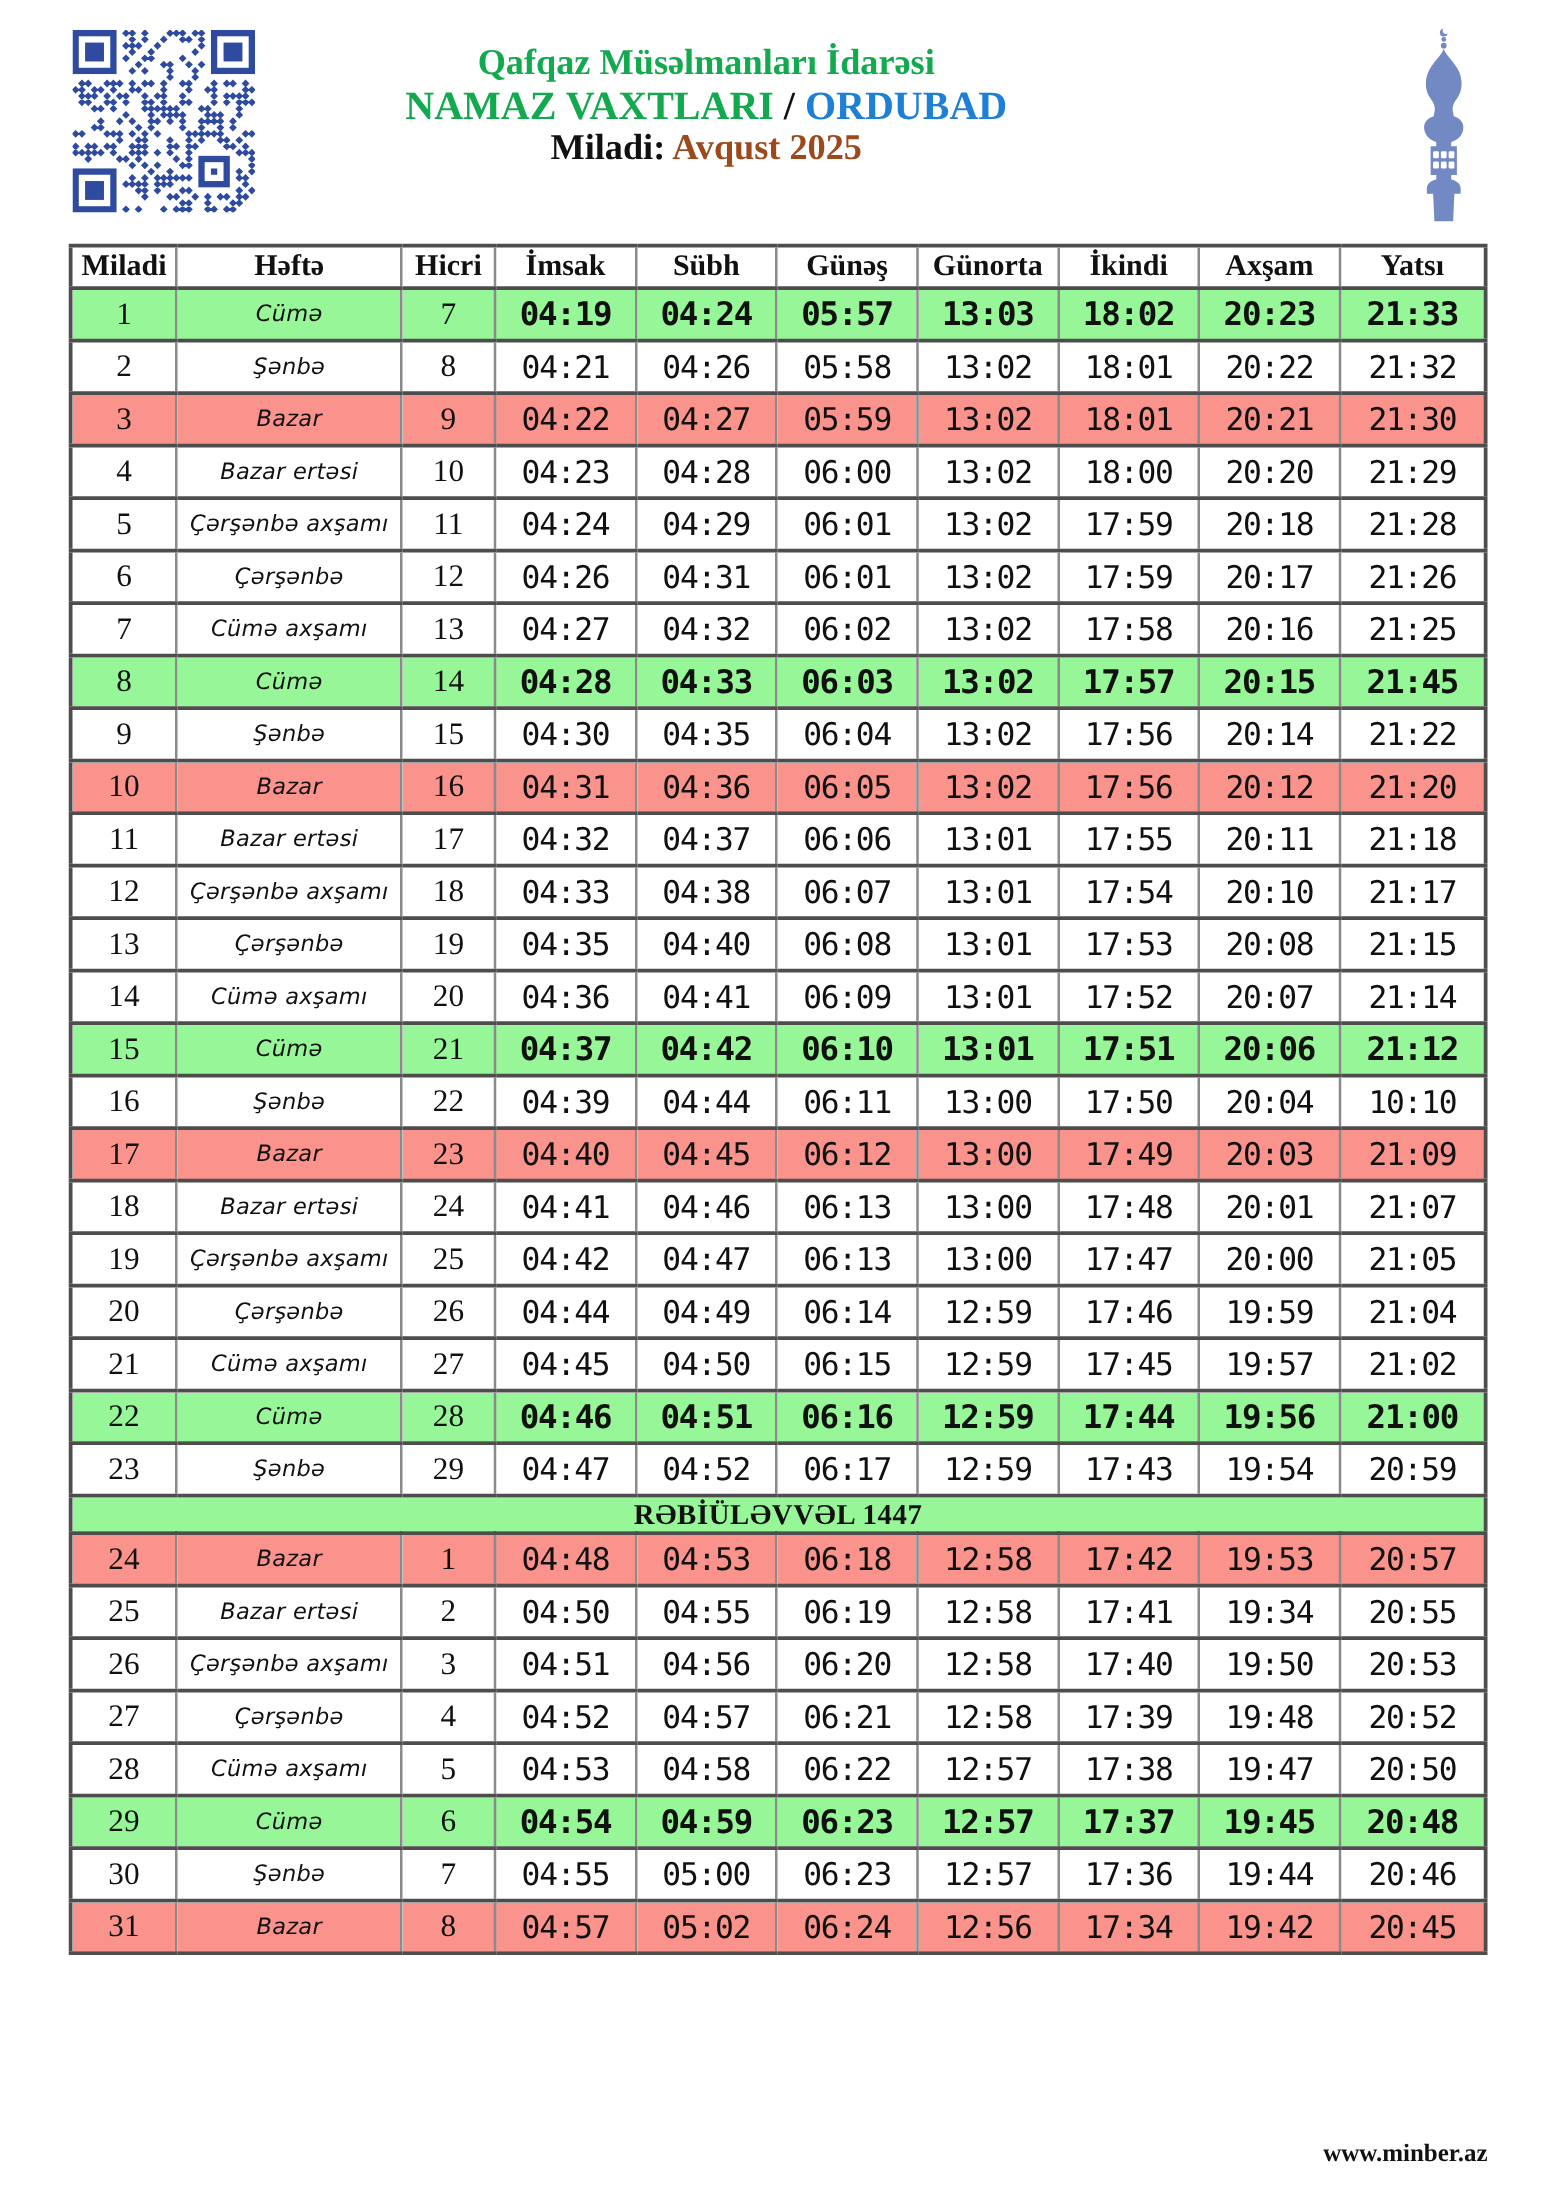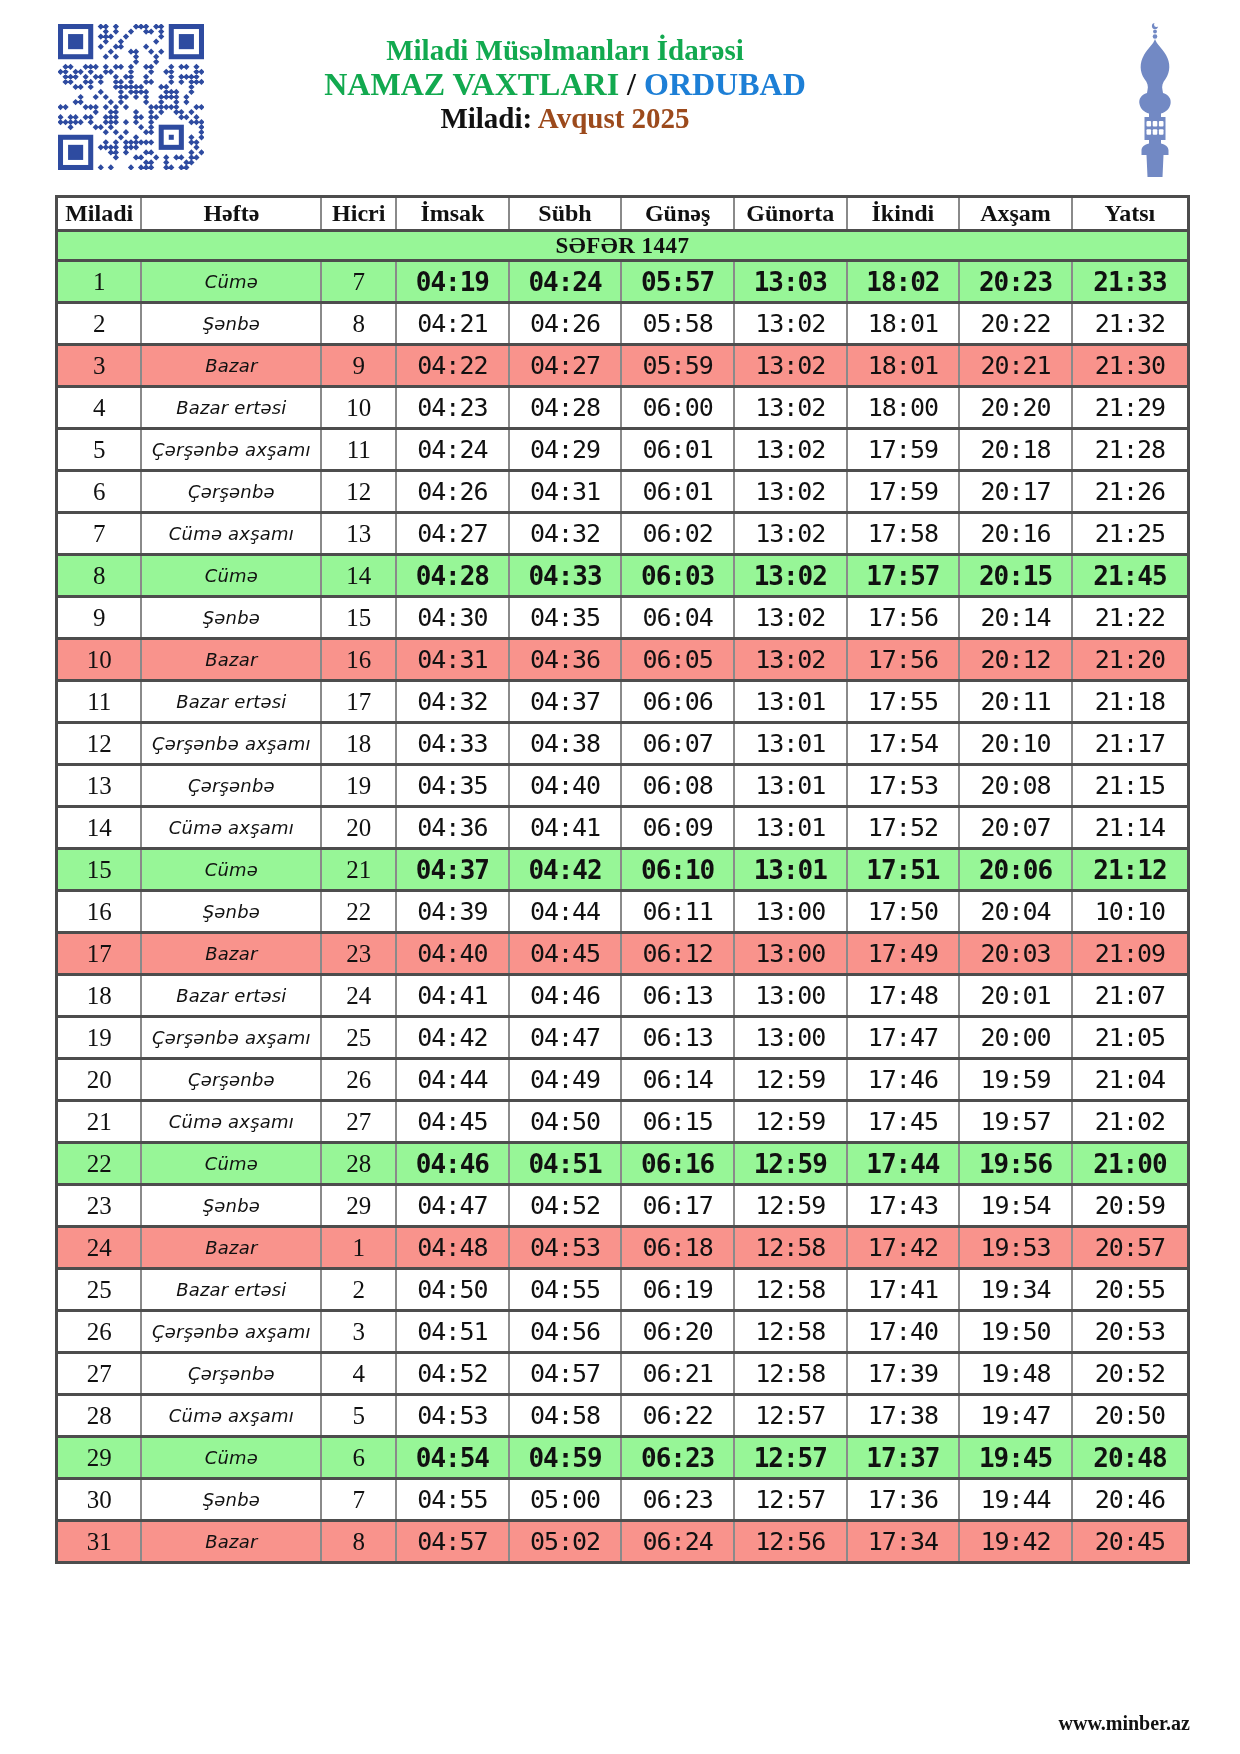--- a/index.html
+++ b/index.html
@@ -72,21 +72,21 @@
         <rect x="0" y="110" width="35" height="35" fill="var(--qr-blue)"></rect>
         <rect x="5" y="115" width="25" height="25" fill="#fff"></rect>
         <rect x="10" y="120" width="15" height="15" fill="var(--qr-blue)"></rect>
         <rect x="100" y="100" width="25" height="25" fill="var(--qr-blue)"></rect>
         <rect x="105" y="105" width="15" height="15" fill="#fff"></rect>
         <rect x="110" y="110" width="5" height="5" fill="var(--qr-blue)"></rect>
         <path d="M2.5 44.4L5.6 47.5L2.5 50.6L-0.6000000000000001 47.5ZM2.5 79.4L5.6 82.5L2.5 85.6L-0.6000000000000001 82.5ZM2.5 89.4L5.6 92.5L2.5 95.6L-0.6000000000000001 92.5ZM2.5 94.4L5.6 97.5L2.5 100.6L-0.6000000000000001 97.5ZM7.5 39.4L10.6 42.5L7.5 45.6L4.4 42.5ZM7.5 44.4L10.6 47.5L7.5 50.6L4.4 47.5ZM7.5 49.4L10.6 52.5L7.5 55.6L4.4 52.5ZM7.5 54.4L10.6 57.5L7.5 60.6L4.4 57.5ZM7.5 79.4L10.6 82.5L7.5 85.6L4.4 82.5ZM7.5 94.4L10.6 97.5L7.5 100.6L4.4 97.5ZM12.5 39.4L15.6 42.5L12.5 45.6L9.4 42.5ZM12.5 49.4L15.6 52.5L12.5 55.6L9.4 52.5ZM12.5 54.4L15.6 57.5L12.5 60.6L9.4 57.5ZM12.5 89.4L15.6 92.5L12.5 95.6L9.4 92.5ZM12.5 94.4L15.6 97.5L12.5 100.6L9.4 97.5ZM12.5 99.4L15.6 102.5L12.5 105.6L9.4 102.5ZM17.5 44.4L20.6 47.5L17.5 50.6L14.4 47.5ZM17.5 49.4L20.6 52.5L17.5 55.6L14.4 52.5ZM17.5 59.4L20.6 62.5L17.5 65.6L14.4 62.5ZM17.5 74.4L20.6 77.5L17.5 80.6L14.4 77.5ZM17.5 89.4L20.6 92.5L17.5 95.6L14.4 92.5ZM17.5 94.4L20.6 97.5L17.5 100.6L14.4 97.5ZM22.5 44.4L25.6 47.5L22.5 50.6L19.4 47.5ZM22.5 59.4L25.6 62.5L22.5 65.6L19.4 62.5ZM22.5 69.4L25.6 72.5L22.5 75.6L19.4 72.5ZM22.5 74.4L25.6 77.5L22.5 80.6L19.4 77.5ZM22.5 94.4L25.6 97.5L22.5 100.6L19.4 97.5ZM27.5 39.4L30.6 42.5L27.5 45.6L24.4 42.5ZM27.5 49.4L30.6 52.5L27.5 55.6L24.4 52.5ZM27.5 54.4L30.6 57.5L27.5 60.6L24.4 57.5ZM27.5 79.4L30.6 82.5L27.5 85.6L24.4 82.5ZM27.5 89.4L30.6 92.5L27.5 95.6L24.4 92.5ZM32.5 39.4L35.6 42.5L32.5 45.6L29.4 42.5ZM32.5 44.4L35.6 47.5L32.5 50.6L29.4 47.5ZM32.5 54.4L35.6 57.5L32.5 60.6L29.4 57.5ZM32.5 59.4L35.6 62.5L32.5 65.6L29.4 62.5ZM32.5 79.4L35.6 82.5L32.5 85.6L29.4 82.5ZM32.5 89.4L35.6 92.5L32.5 95.6L29.4 92.5ZM32.5 94.4L35.6 97.5L32.5 100.6L29.4 97.5ZM37.5 39.4L40.6 42.5L37.5 45.6L34.4 42.5ZM37.5 49.4L40.6 52.5L37.5 55.6L34.4 52.5ZM37.5 69.4L40.6 72.5L37.5 75.6L34.4 72.5ZM37.5 79.4L40.6 82.5L37.5 85.6L34.4 82.5ZM37.5 84.4L40.6 87.5L37.5 90.6L34.4 87.5ZM37.5 99.4L40.6 102.5L37.5 105.6L34.4 102.5ZM42.5 -0.6000000000000001L45.6 2.5L42.5 5.6L39.4 2.5ZM42.5 9.4L45.6 12.5L42.5 15.6L39.4 12.5ZM42.5 19.4L45.6 22.5L42.5 25.6L39.4 22.5ZM42.5 49.4L45.6 52.5L42.5 55.6L39.4 52.5ZM42.5 54.4L45.6 57.5L42.5 60.6L39.4 57.5ZM42.5 64.4L45.6 67.5L42.5 70.6L39.4 67.5ZM42.5 99.4L45.6 102.5L42.5 105.6L39.4 102.5ZM42.5 119.4L45.6 122.5L42.5 125.6L39.4 122.5ZM42.5 139.4L45.6 142.5L42.5 145.6L39.4 142.5ZM47.5 -0.6000000000000001L50.6 2.5L47.5 5.6L44.4 2.5ZM47.5 4.4L50.6 7.5L47.5 10.6L44.4 7.5ZM47.5 9.4L50.6 12.5L47.5 15.6L44.4 12.5ZM47.5 14.4L50.6 17.5L47.5 20.6L44.4 17.5ZM47.5 29.4L50.6 32.5L47.5 35.6L44.4 32.5ZM47.5 39.4L50.6 42.5L47.5 45.6L44.4 42.5ZM47.5 44.4L50.6 47.5L47.5 50.6L44.4 47.5ZM47.5 69.4L50.6 72.5L47.5 75.6L44.4 72.5ZM47.5 79.4L50.6 82.5L47.5 85.6L44.4 82.5ZM47.5 89.4L50.6 92.5L47.5 95.6L44.4 92.5ZM47.5 94.4L50.6 97.5L47.5 100.6L44.4 97.5ZM47.5 104.4L50.6 107.5L47.5 110.6L44.4 107.5ZM47.5 114.4L50.6 117.5L47.5 120.6L44.4 117.5ZM47.5 119.4L50.6 122.5L47.5 125.6L44.4 122.5ZM52.5 9.4L55.6 12.5L52.5 15.6L49.4 12.5ZM52.5 24.4L55.6 27.5L52.5 30.6L49.4 27.5ZM52.5 44.4L55.6 47.5L52.5 50.6L49.4 47.5ZM52.5 74.4L55.6 77.5L52.5 80.6L49.4 77.5ZM52.5 84.4L55.6 87.5L52.5 90.6L49.4 87.5ZM52.5 89.4L55.6 92.5L52.5 95.6L49.4 92.5ZM52.5 94.4L55.6 97.5L52.5 100.6L49.4 97.5ZM52.5 99.4L55.6 102.5L52.5 105.6L49.4 102.5ZM52.5 119.4L55.6 122.5L52.5 125.6L49.4 122.5ZM52.5 124.4L55.6 127.5L52.5 130.6L49.4 127.5ZM52.5 139.4L55.6 142.5L52.5 145.6L49.4 142.5ZM57.5 -0.6000000000000001L60.6 2.5L57.5 5.6L54.4 2.5ZM57.5 4.4L60.6 7.5L57.5 10.6L54.4 7.5ZM57.5 19.4L60.6 22.5L57.5 25.6L54.4 22.5ZM57.5 29.4L60.6 32.5L57.5 35.6L54.4 32.5ZM57.5 39.4L60.6 42.5L57.5 45.6L54.4 42.5ZM57.5 49.4L60.6 52.5L57.5 55.6L54.4 52.5ZM57.5 54.4L60.6 57.5L57.5 60.6L54.4 57.5ZM57.5 59.4L60.6 62.5L57.5 65.6L54.4 62.5ZM57.5 79.4L60.6 82.5L57.5 85.6L54.4 82.5ZM57.5 84.4L60.6 87.5L57.5 90.6L54.4 87.5ZM57.5 89.4L60.6 92.5L57.5 95.6L54.4 92.5ZM57.5 94.4L60.6 97.5L57.5 100.6L54.4 97.5ZM57.5 104.4L60.6 107.5L57.5 110.6L54.4 107.5ZM57.5 114.4L60.6 117.5L57.5 120.6L54.4 117.5ZM57.5 119.4L60.6 122.5L57.5 125.6L54.4 122.5ZM57.5 124.4L60.6 127.5L57.5 130.6L54.4 127.5ZM57.5 129.4L60.6 132.5L57.5 135.6L54.4 132.5ZM62.5 14.4L65.6 17.5L62.5 20.6L59.4 17.5ZM62.5 19.4L65.6 22.5L62.5 25.6L59.4 22.5ZM62.5 39.4L65.6 42.5L62.5 45.6L59.4 42.5ZM62.5 54.4L65.6 57.5L62.5 60.6L59.4 57.5ZM62.5 59.4L65.6 62.5L62.5 65.6L59.4 62.5ZM62.5 64.4L65.6 67.5L62.5 70.6L59.4 67.5ZM62.5 69.4L65.6 72.5L62.5 75.6L59.4 72.5ZM62.5 74.4L65.6 77.5L62.5 80.6L59.4 77.5ZM62.5 109.4L65.6 112.5L62.5 115.6L59.4 112.5ZM67.5 9.4L70.6 12.5L67.5 15.6L64.4 12.5ZM67.5 49.4L70.6 52.5L67.5 55.6L64.4 52.5ZM67.5 59.4L70.6 62.5L67.5 65.6L64.4 62.5ZM67.5 69.4L70.6 72.5L67.5 75.6L64.4 72.5ZM67.5 79.4L70.6 82.5L67.5 85.6L64.4 82.5ZM67.5 94.4L70.6 97.5L67.5 100.6L64.4 97.5ZM67.5 104.4L70.6 107.5L67.5 110.6L64.4 107.5ZM67.5 114.4L70.6 117.5L67.5 120.6L64.4 117.5ZM67.5 119.4L70.6 122.5L67.5 125.6L64.4 122.5ZM67.5 124.4L70.6 127.5L67.5 130.6L64.4 127.5ZM72.5 4.4L75.6 7.5L72.5 10.6L69.4 7.5ZM72.5 24.4L75.6 27.5L72.5 30.6L69.4 27.5ZM72.5 39.4L75.6 42.5L72.5 45.6L69.4 42.5ZM72.5 44.4L75.6 47.5L72.5 50.6L69.4 47.5ZM72.5 49.4L75.6 52.5L72.5 55.6L69.4 52.5ZM72.5 54.4L75.6 57.5L72.5 60.6L69.4 57.5ZM72.5 59.4L75.6 62.5L72.5 65.6L69.4 62.5ZM72.5 64.4L75.6 67.5L72.5 70.6L69.4 67.5ZM72.5 114.4L75.6 117.5L72.5 120.6L69.4 117.5ZM72.5 119.4L75.6 122.5L72.5 125.6L69.4 122.5ZM72.5 139.4L75.6 142.5L72.5 145.6L69.4 142.5ZM77.5 -0.6000000000000001L80.6 2.5L77.5 5.6L74.4 2.5ZM77.5 24.4L80.6 27.5L77.5 30.6L74.4 27.5ZM77.5 29.4L80.6 32.5L77.5 35.6L74.4 32.5ZM77.5 34.4L80.6 37.5L77.5 40.6L74.4 37.5ZM77.5 59.4L80.6 62.5L77.5 65.6L74.4 62.5ZM77.5 64.4L80.6 67.5L77.5 70.6L74.4 67.5ZM77.5 69.4L80.6 72.5L77.5 75.6L74.4 72.5ZM77.5 84.4L80.6 87.5L77.5 90.6L74.4 87.5ZM77.5 89.4L80.6 92.5L77.5 95.6L74.4 92.5ZM77.5 94.4L80.6 97.5L77.5 100.6L74.4 97.5ZM77.5 109.4L80.6 112.5L77.5 115.6L74.4 112.5ZM77.5 114.4L80.6 117.5L77.5 120.6L74.4 117.5ZM77.5 119.4L80.6 122.5L77.5 125.6L74.4 122.5ZM77.5 129.4L80.6 132.5L77.5 135.6L74.4 132.5ZM82.5 -0.6000000000000001L85.6 2.5L82.5 5.6L79.4 2.5ZM82.5 59.4L85.6 62.5L82.5 65.6L79.4 62.5ZM82.5 64.4L85.6 67.5L82.5 70.6L79.4 67.5ZM82.5 89.4L85.6 92.5L82.5 95.6L79.4 92.5ZM82.5 99.4L85.6 102.5L82.5 105.6L79.4 102.5ZM82.5 114.4L85.6 117.5L82.5 120.6L79.4 117.5ZM82.5 129.4L85.6 132.5L82.5 135.6L79.4 132.5ZM82.5 139.4L85.6 142.5L82.5 145.6L79.4 142.5ZM87.5 -0.6000000000000001L90.6 2.5L87.5 5.6L84.4 2.5ZM87.5 4.4L90.6 7.5L87.5 10.6L84.4 7.5ZM87.5 19.4L90.6 22.5L87.5 25.6L84.4 22.5ZM87.5 39.4L90.6 42.5L87.5 45.6L84.4 42.5ZM87.5 49.4L90.6 52.5L87.5 55.6L84.4 52.5ZM87.5 54.4L90.6 57.5L87.5 60.6L84.4 57.5ZM87.5 64.4L90.6 67.5L87.5 70.6L84.4 67.5ZM87.5 69.4L90.6 72.5L87.5 75.6L84.4 72.5ZM87.5 74.4L90.6 77.5L87.5 80.6L84.4 77.5ZM87.5 104.4L90.6 107.5L87.5 110.6L84.4 107.5ZM87.5 114.4L90.6 117.5L87.5 120.6L84.4 117.5ZM87.5 124.4L90.6 127.5L87.5 130.6L84.4 127.5ZM87.5 134.4L90.6 137.5L87.5 140.6L84.4 137.5ZM87.5 139.4L90.6 142.5L87.5 145.6L84.4 142.5ZM92.5 4.4L95.6 7.5L92.5 10.6L89.4 7.5ZM92.5 24.4L95.6 27.5L92.5 30.6L89.4 27.5ZM92.5 39.4L95.6 42.5L92.5 45.6L89.4 42.5ZM92.5 44.4L95.6 47.5L92.5 50.6L89.4 47.5ZM92.5 54.4L95.6 57.5L92.5 60.6L89.4 57.5ZM92.5 79.4L95.6 82.5L92.5 85.6L89.4 82.5ZM92.5 84.4L95.6 87.5L92.5 90.6L89.4 87.5ZM92.5 89.4L95.6 92.5L92.5 95.6L89.4 92.5ZM92.5 94.4L95.6 97.5L92.5 100.6L89.4 97.5ZM92.5 99.4L95.6 102.5L92.5 105.6L89.4 102.5ZM92.5 104.4L95.6 107.5L92.5 110.6L89.4 107.5ZM92.5 114.4L95.6 117.5L92.5 120.6L89.4 117.5ZM92.5 124.4L95.6 127.5L92.5 130.6L89.4 127.5ZM92.5 134.4L95.6 137.5L92.5 140.6L89.4 137.5ZM92.5 139.4L95.6 142.5L92.5 145.6L89.4 142.5ZM97.5 -0.6000000000000001L100.6 2.5L97.5 5.6L94.4 2.5ZM97.5 14.4L100.6 17.5L97.5 20.6L94.4 17.5ZM97.5 29.4L100.6 32.5L97.5 35.6L94.4 32.5ZM97.5 34.4L100.6 37.5L97.5 40.6L94.4 37.5ZM97.5 79.4L100.6 82.5L97.5 85.6L94.4 82.5ZM97.5 89.4L100.6 92.5L97.5 95.6L94.4 92.5ZM97.5 129.4L100.6 132.5L97.5 135.6L94.4 132.5ZM102.5 -0.6000000000000001L105.6 2.5L102.5 5.6L99.4 2.5ZM102.5 4.4L105.6 7.5L102.5 10.6L99.4 7.5ZM102.5 9.4L105.6 12.5L102.5 15.6L99.4 12.5ZM102.5 24.4L105.6 27.5L102.5 30.6L99.4 27.5ZM102.5 59.4L105.6 62.5L102.5 65.6L99.4 62.5ZM102.5 69.4L105.6 72.5L102.5 75.6L99.4 72.5ZM102.5 74.4L105.6 77.5L102.5 80.6L99.4 77.5ZM102.5 79.4L105.6 82.5L102.5 85.6L99.4 82.5ZM102.5 84.4L105.6 87.5L102.5 90.6L99.4 87.5ZM107.5 44.4L110.6 47.5L107.5 50.6L104.4 47.5ZM107.5 59.4L110.6 62.5L107.5 65.6L104.4 62.5ZM107.5 64.4L110.6 67.5L107.5 70.6L104.4 67.5ZM107.5 69.4L110.6 72.5L107.5 75.6L104.4 72.5ZM107.5 79.4L110.6 82.5L107.5 85.6L104.4 82.5ZM107.5 129.4L110.6 132.5L107.5 135.6L104.4 132.5ZM107.5 134.4L110.6 137.5L107.5 140.6L104.4 137.5ZM107.5 139.4L110.6 142.5L107.5 145.6L104.4 142.5ZM112.5 39.4L115.6 42.5L112.5 45.6L109.4 42.5ZM112.5 44.4L115.6 47.5L112.5 50.6L109.4 47.5ZM112.5 49.4L115.6 52.5L112.5 55.6L109.4 52.5ZM112.5 54.4L115.6 57.5L112.5 60.6L109.4 57.5ZM112.5 64.4L115.6 67.5L112.5 70.6L109.4 67.5ZM112.5 69.4L115.6 72.5L112.5 75.6L109.4 72.5ZM112.5 79.4L115.6 82.5L112.5 85.6L109.4 82.5ZM112.5 139.4L115.6 142.5L112.5 145.6L109.4 142.5ZM117.5 64.4L120.6 67.5L117.5 70.6L114.4 67.5ZM117.5 69.4L120.6 72.5L117.5 75.6L114.4 72.5ZM117.5 74.4L120.6 77.5L117.5 80.6L114.4 77.5ZM117.5 79.4L120.6 82.5L117.5 85.6L114.4 82.5ZM117.5 84.4L120.6 87.5L117.5 90.6L114.4 87.5ZM117.5 129.4L120.6 132.5L117.5 135.6L114.4 132.5ZM122.5 39.4L125.6 42.5L122.5 45.6L119.4 42.5ZM122.5 49.4L125.6 52.5L122.5 55.6L119.4 52.5ZM122.5 54.4L125.6 57.5L122.5 60.6L119.4 57.5ZM122.5 84.4L125.6 87.5L122.5 90.6L119.4 87.5ZM122.5 89.4L125.6 92.5L122.5 95.6L119.4 92.5ZM122.5 129.4L125.6 132.5L122.5 135.6L119.4 132.5ZM122.5 139.4L125.6 142.5L122.5 145.6L119.4 142.5ZM127.5 39.4L130.6 42.5L127.5 45.6L124.4 42.5ZM127.5 49.4L130.6 52.5L127.5 55.6L124.4 52.5ZM127.5 69.4L130.6 72.5L127.5 75.6L124.4 72.5ZM127.5 74.4L130.6 77.5L127.5 80.6L124.4 77.5ZM127.5 89.4L130.6 92.5L127.5 95.6L124.4 92.5ZM127.5 134.4L130.6 137.5L127.5 140.6L124.4 137.5ZM127.5 139.4L130.6 142.5L127.5 145.6L124.4 142.5ZM132.5 49.4L135.6 52.5L132.5 55.6L129.4 52.5ZM132.5 54.4L135.6 57.5L132.5 60.6L129.4 57.5ZM132.5 59.4L135.6 62.5L132.5 65.6L129.4 62.5ZM132.5 64.4L135.6 67.5L132.5 70.6L129.4 67.5ZM132.5 84.4L135.6 87.5L132.5 90.6L129.4 87.5ZM132.5 94.4L135.6 97.5L132.5 100.6L129.4 97.5ZM132.5 109.4L135.6 112.5L132.5 115.6L129.4 112.5ZM132.5 114.4L135.6 117.5L132.5 120.6L129.4 117.5ZM132.5 124.4L135.6 127.5L132.5 130.6L129.4 127.5ZM132.5 129.4L135.6 132.5L132.5 135.6L129.4 132.5ZM132.5 134.4L135.6 137.5L132.5 140.6L129.4 137.5ZM137.5 39.4L140.6 42.5L137.5 45.6L134.4 42.5ZM137.5 44.4L140.6 47.5L137.5 50.6L134.4 47.5ZM137.5 49.4L140.6 52.5L137.5 55.6L134.4 52.5ZM137.5 54.4L140.6 57.5L137.5 60.6L134.4 57.5ZM137.5 79.4L140.6 82.5L137.5 85.6L134.4 82.5ZM137.5 89.4L140.6 92.5L137.5 95.6L134.4 92.5ZM137.5 94.4L140.6 97.5L137.5 100.6L134.4 97.5ZM137.5 114.4L140.6 117.5L137.5 120.6L134.4 117.5ZM137.5 119.4L140.6 122.5L137.5 125.6L134.4 122.5ZM137.5 129.4L140.6 132.5L137.5 135.6L134.4 132.5ZM142.5 44.4L145.6 47.5L142.5 50.6L139.4 47.5ZM142.5 54.4L145.6 57.5L142.5 60.6L139.4 57.5ZM142.5 79.4L145.6 82.5L142.5 85.6L139.4 82.5ZM142.5 94.4L145.6 97.5L142.5 100.6L139.4 97.5ZM142.5 99.4L145.6 102.5L142.5 105.6L139.4 102.5ZM142.5 104.4L145.6 107.5L142.5 110.6L139.4 107.5ZM142.5 109.4L145.6 112.5L142.5 115.6L139.4 112.5ZM142.5 124.4L145.6 127.5L142.5 130.6L139.4 127.5Z" fill="var(--qr-blue)"></path>
       </svg>
 
     <div class="titles">
-      <div class="t-line t1">Miladi Müsəlmanları İdarəsi</div>
+      <div class="t-line t1">Qafqaz Müsəlmanları İdarəsi</div>
       <div class="t-line t2"><span class="green">NAMAZ VAXTLARI</span><span> / </span><span class="blue">ORDUBAD</span></div>
       <div class="t-line t3"><span>Miladi: </span><span class="brown">Avqust 2025</span></div>
     </div>
 
     <svg class="minaret" viewBox="0 0 58 156">
       <g fill="var(--minaret-blue)">
         <circle cx="29" cy="5" r="3.1"></circle>
         <circle cx="30.6" cy="3.6" r="2.5" fill="#ffffff"></circle>
         <circle cx="29" cy="10.5" r="1.9"></circle>
         <circle cx="29" cy="15.5" r="2.3"></circle>
@@ -131,23 +131,20 @@
             <th class="c3">İmsak</th>
             <th class="c4">Sübh</th>
             <th class="c5">Günəş</th>
             <th class="c6">Günorta</th>
             <th class="c7">İkindi</th>
             <th class="c8">Axşam</th>
             <th class="c9">Yatsı</th>
           </tr>
       </thead>
       <tbody id="table-body">
-          <tr class="section-row">
-            <td colspan="10">SƏFƏR 1447</td>
-          </tr>
           <tr class="row-green">
             <td class="c0 cell-miladi">1</td>
             <td class="c1 cell-weekday">Cümə</td>
             <td class="c2 cell-hicri">7</td>
             <td class="c3 cell-time">04:19</td>
             <td class="c4 cell-time">04:24</td>
             <td class="c5 cell-time">05:57</td>
             <td class="c6 cell-time">13:03</td>
             <td class="c7 cell-time">18:02</td>
             <td class="c8 cell-time">20:23</td>
@@ -410,20 +407,23 @@
             <td class="c1 cell-weekday">Şənbə</td>
             <td class="c2 cell-hicri">29</td>
             <td class="c3 cell-time">04:47</td>
             <td class="c4 cell-time">04:52</td>
             <td class="c5 cell-time">06:17</td>
             <td class="c6 cell-time">12:59</td>
             <td class="c7 cell-time">17:43</td>
             <td class="c8 cell-time">19:54</td>
             <td class="c9 cell-time">20:59</td>
           </tr>
+          <tr class="section-row">
+            <td colspan="10">RƏBİÜLƏVVƏL 1447</td>
+          </tr>
           <tr class="row-red">
             <td class="c0 cell-miladi">24</td>
             <td class="c1 cell-weekday">Bazar</td>
             <td class="c2 cell-hicri">1</td>
             <td class="c3 cell-time">04:48</td>
             <td class="c4 cell-time">04:53</td>
             <td class="c5 cell-time">06:18</td>
             <td class="c6 cell-time">12:58</td>
             <td class="c7 cell-time">17:42</td>
             <td class="c8 cell-time">19:53</td>

